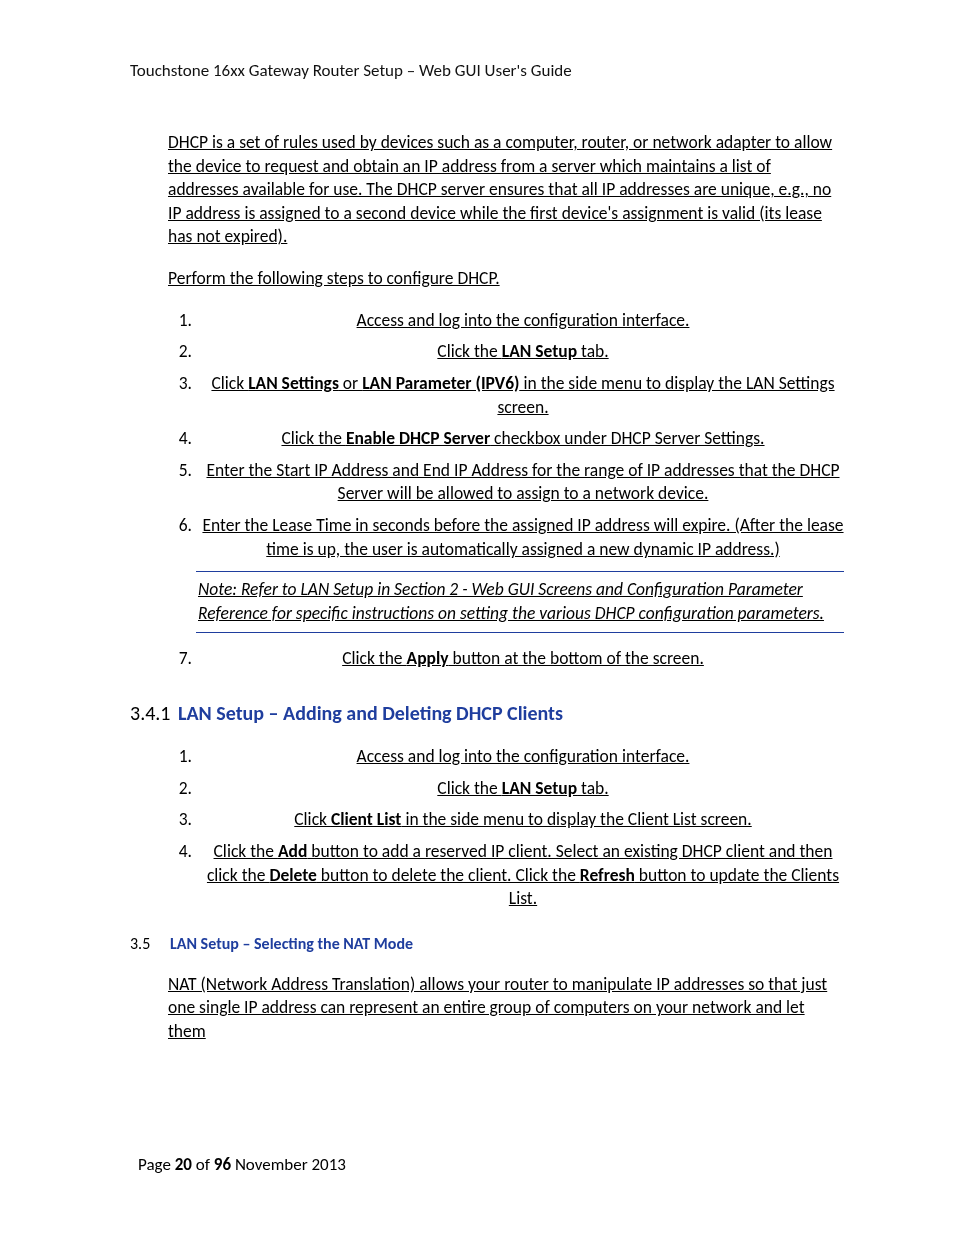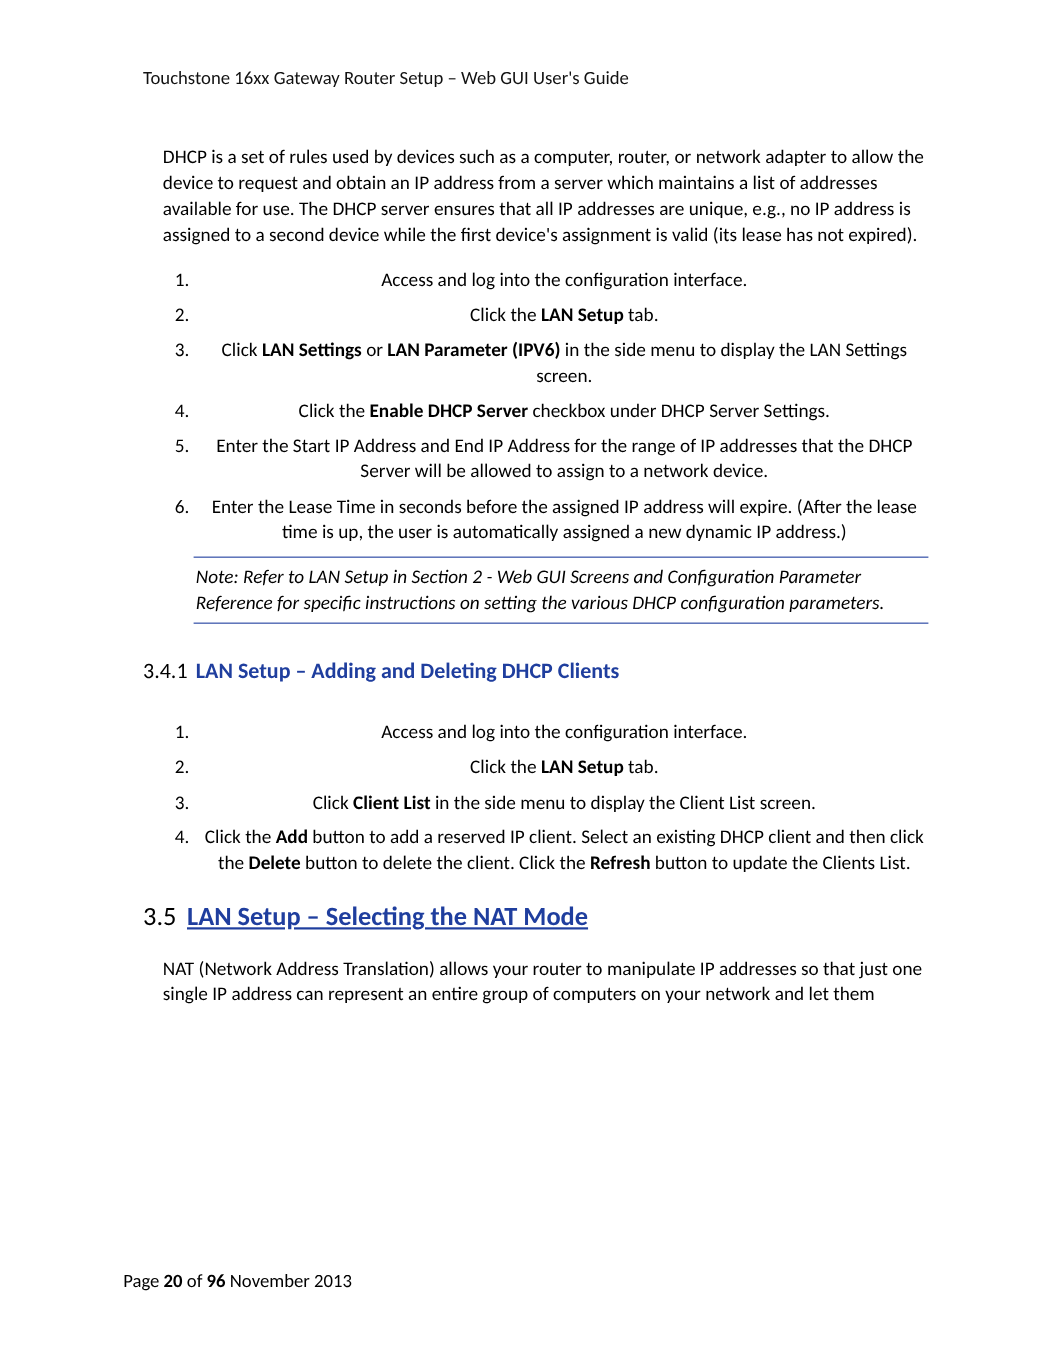--- a/index.html
+++ b/index.html
@@ -18,22 +18,23 @@
     padding: 60px 110px 0 130px;
     font-size: 17.5px;
     line-height: 1.35;
   }
   .running-header {
     font-size: 17px;
     color: #111;
     margin-bottom: 48px;
   }
   .body-block {
-    margin-left: 18px;
+    margin-left: 38px;
     margin-right: 0;
+    text-decoration: underline;
   }
   p { margin: 0 0 18px 0; }
   ol.steps {
     margin: 0 0 10px 0;
     padding-left: 28px;
   }
   ol.steps > li {
     padding-left: 6px;
     margin-bottom: 8px;
     text-align: center;
@@ -43,70 +44,73 @@
     border-top: 1.6px solid #1f3e9e;
     border-bottom: 1.6px solid #1f3e9e;
     padding: 6px 6px 6px 2px;
     font-style: italic;
     line-height: 1.35;
   }
   .h3 {
     color: #1f3e9e;
     font-weight: 700;
     font-size: 20px;
-    margin: 30px 0 30px 0;
+    margin: 30px 0 18px 0;
   }
   .h3 .secnum {
     color: #000;
     font-weight: 400;
     display: inline-block;
     width: 48px;
   }
   .h2 {
     color: #1f3e9e;
     font-weight: 700;
-    font-size: 24px;
+    font-size: 16px;
     margin: 22px 0 18px 0;
-    text-decoration: underline;
   }
   .h2 .secnum {
     color: #000;
     font-weight: 400;
     display: inline-block;
     width: 40px;
   }
   .footer {
     position: absolute;
-    left: 112px;
+    left: 138px;
     bottom: 58px;
     font-size: 17px;
   }
   b { font-weight: 700; }
 </style>
 </head>
 <body>
 
 <div class="page">
 
   <div class="running-header">Touchstone 16xx Gateway Router Setup – Web GUI User's Guide</div>
 
   <div class="body-block">
     <p>DHCP is a set of rules used by devices such as a computer, router, or network adapter to allow the device to request and obtain an IP address from a server which maintains a list of addresses available for use.  The DHCP server ensures that all IP addresses are unique, e.g., no IP address is assigned to a second device while the first device's assignment is valid (its lease has not expired).</p>
+    <p>Perform the following steps to configure DHCP.</p>
 
     <ol class="steps">
       <li><span>Access and log into the configuration interface.</span></li>
       <li><span>Click the </span><b>LAN Setup</b><span> tab.</span></li>
       <li><span>Click </span><b>LAN Settings</b><span> or </span><b>LAN Parameter (IPV6)</b><span> in the side menu to display the LAN Settings screen.</span></li>
       <li><span>Click the </span><b>Enable DHCP Server</b><span> checkbox under DHCP Server Settings.</span></li>
       <li><span>Enter the Start IP Address and End IP Address for the range of IP addresses that the DHCP Server will be allowed to assign to a network device.</span></li>
       <li><span>Enter the Lease Time in seconds before the assigned IP address will expire.  (After the lease time is up, the user is automatically assigned a new dynamic IP address.)</span></li>
     </ol>
 
     <div class="note-box">Note:  Refer to LAN Setup in Section 2 - Web GUI Screens and Configuration Parameter Reference for specific instructions  on setting the various DHCP configuration parameters.</div>
 
+    <ol class="steps" start="7">
+      <li><span>Click the </span><b>Apply</b><span> button at the bottom of the screen.</span></li>
+    </ol>
   </div>
 
   <div class="h3">
     <span class="secnum">3.4.1</span><span>LAN Setup – Adding and Deleting DHCP Clients</span>
   </div>
 
   <div class="body-block">
 
     <ol class="steps">
       <li><span>Access and log into the configuration interface.</span></li>

